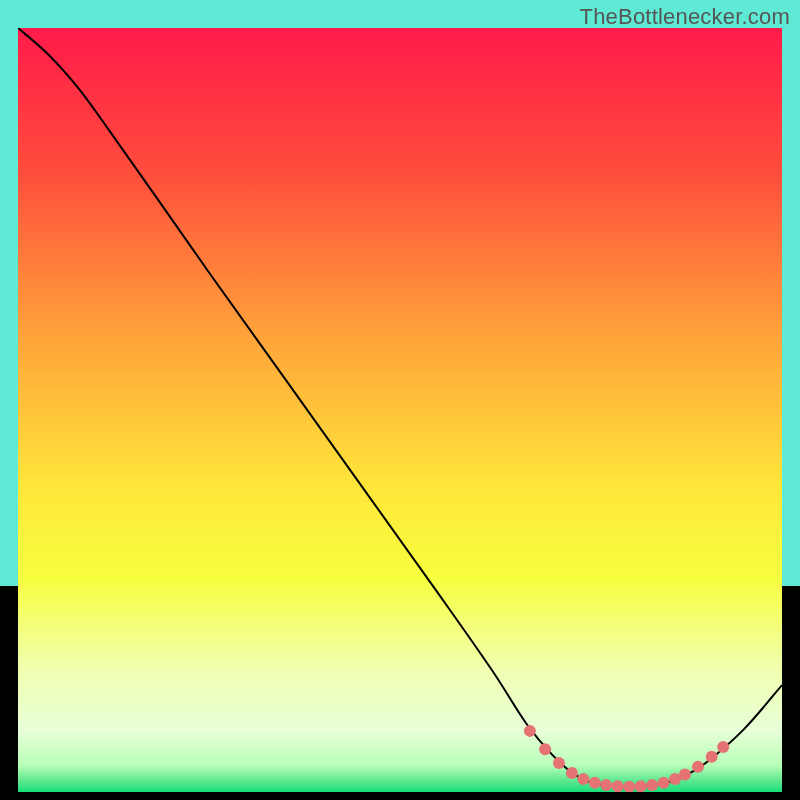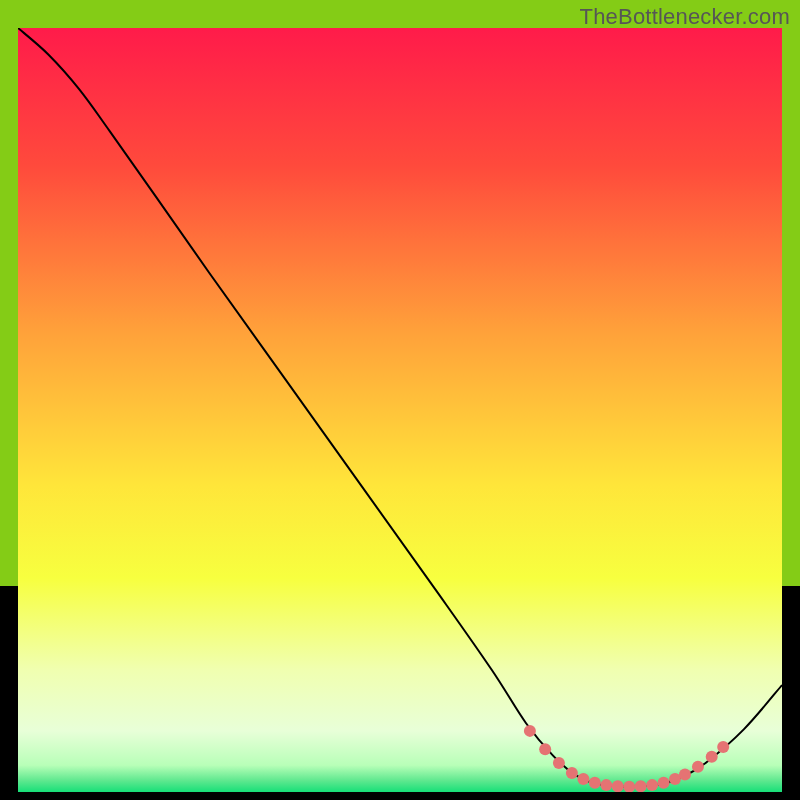--- a/index.html
+++ b/index.html
@@ -1,21 +1,21 @@
 <!DOCTYPE html>
 <html><head>
 <meta charset="utf-8">
 <style>
   * { margin: 0; padding: 0; box-sizing: border-box; }
   html, body { width: 800px; height: 800px; overflow: hidden; background: #000; }
   .stage {
     position: relative;
     width: 800px;
     height: 586px;
-    background: #84cc16;
+    background: #5eead4;
   }
   .watermark {
     position: absolute;
     top: 4px;
     right: 10px;
     font-family: Arial, Helvetica, sans-serif;
     font-size: 22px;
     color: #565656;
     font-weight: 500;
     letter-spacing: 0.2px;

